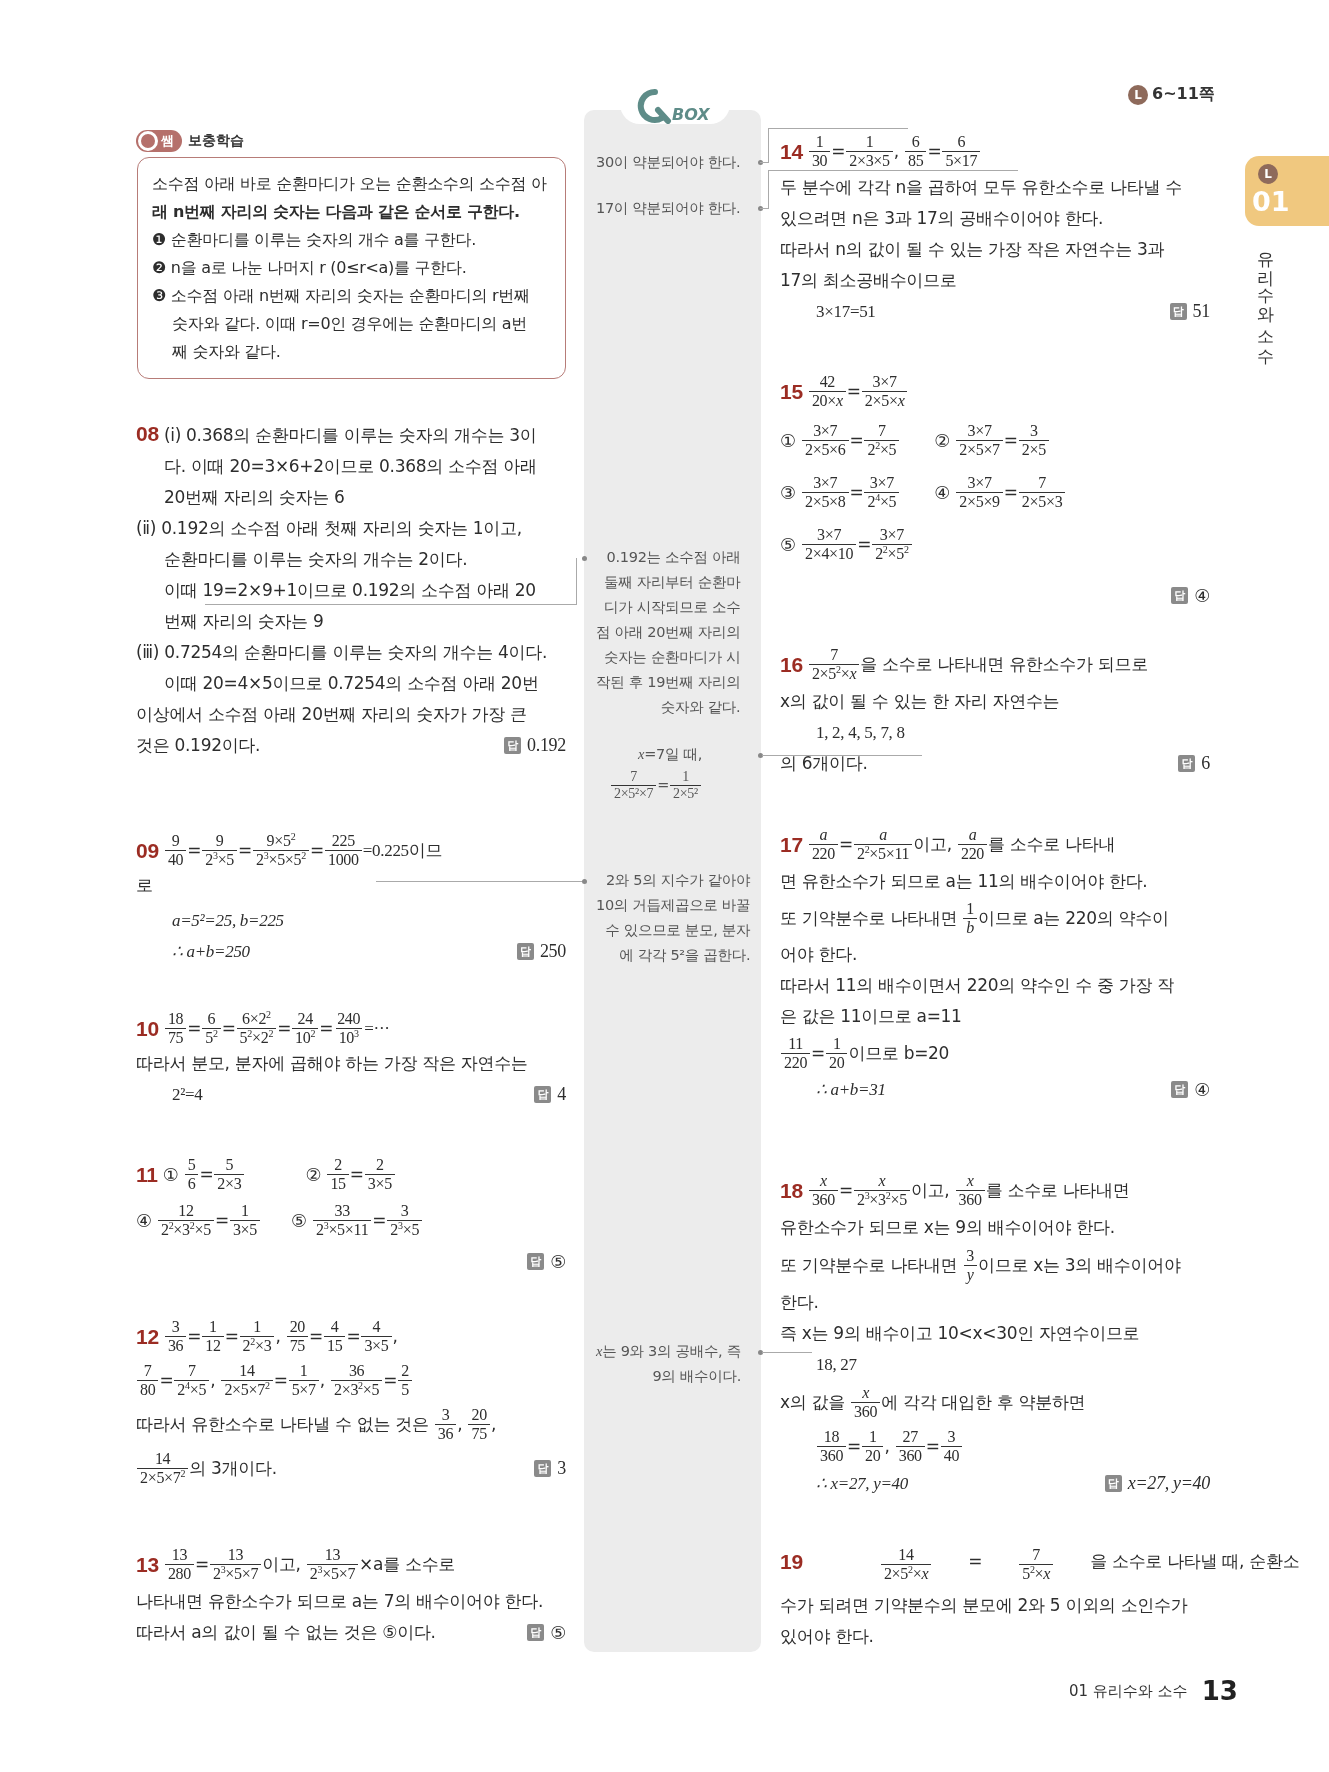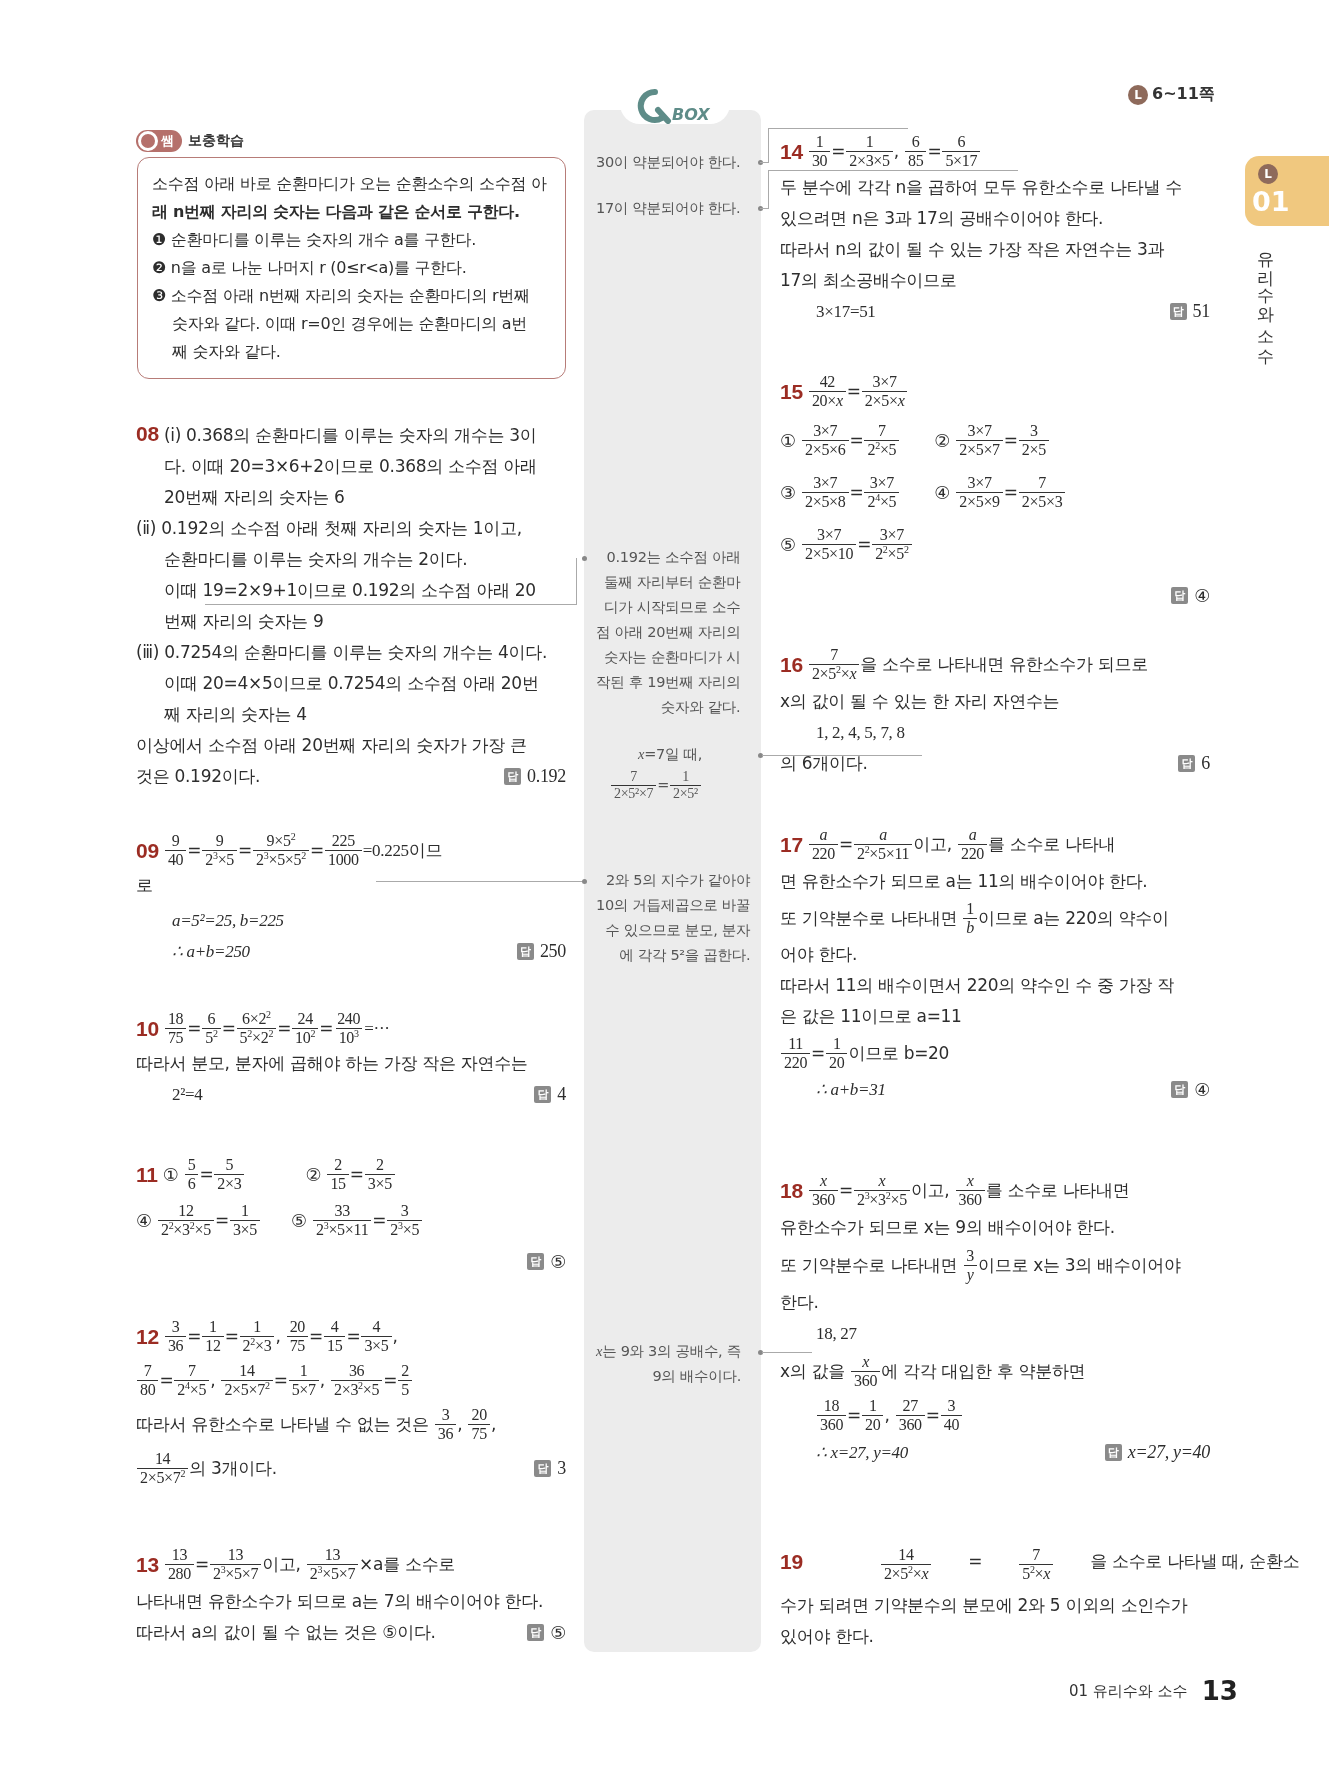--- a/index.html
+++ b/index.html
@@ -121,21 +121,20 @@
 <div class="abs" style="left:136px;top:418px;width:430px;">
   <div class="line"><span class="num">08</span> <span>(ⅰ) 0.368의 순환마디를 이루는 숫자의 개수는 3이</span></div>
   <div class="line" style="padding-left:28px;">다. 이때 20=3×6+2이므로 0.368의 소수점 아래</div>
   <div class="line" style="padding-left:28px;">20번째 자리의 숫자는       6</div>
   <div class="line">(ⅱ) 0.192의 소수점 아래 첫째 자리의 숫자는 1이고,</div>
   <div class="line" style="padding-left:28px;">순환마디를 이루는 숫자의 개수는 2이다.</div>
   <div class="line" style="padding-left:28px;">이때 19=2×9+1이므로 0.192의 소수점 아래 20</div>
   <div class="line" style="padding-left:28px;">번째 자리의 숫자는       9</div>
   <div class="line">(ⅲ) 0.7254의 순환마디를 이루는 숫자의 개수는 4이다.</div>
   <div class="line" style="padding-left:28px;">이때 20=4×5이므로 0.7254의 소수점 아래 20번</div>
-  <div class="line" style="padding-left:28px;">째 자리의 숫자는       4</div>
   <div class="line">이상에서 소수점 아래 20번째 자리의 숫자가 가장 큰</div>
   <div class="line" style="display:flex;justify-content:space-between;">
       <span>것은 0.192이다.</span>
       <span class="ans">
         <span class="ans-icon">답</span>
         <span>0.192</span>
       </span>
     </div>
 </div>
 
@@ -370,21 +369,21 @@
       </span>
     <span class="circ" style="margin-left:34px;">④</span>&nbsp;<span class="frac">
         <span class="n">3×7</span>
         <span class="d">2×5×9</span>
       </span>=<span class="frac">
         <span class="n">7</span>
         <span class="d">2×5×3</span>
       </span></div>
   <div class="line" style="height:52px;display:flex;align-items:center;"><span class="circ">⑤</span>&nbsp;<span class="frac">
         <span class="n">3×7</span>
-        <span class="d">2×5×10</span>
+        <span class="d">2×4×10</span>
       </span>=<span class="frac">
         <span class="n">3×7</span>
         <span class="d">2<sup>2</sup>×5<sup>2</sup></span>
       </span></div>
   <div class="line" style="text-align:right;margin-top:8px;"><span class="ans">
         <span class="ans-icon">답</span>
         <span class="circ">④</span>
       </span></div>
 </div>
 
@@ -452,20 +451,21 @@
       </span><span>이고,</span>&nbsp;<span class="frac">
         <span class="n"><i>x</i></span>
         <span class="d">360</span>
       </span><span>를 소수로 나타내면</span></div>
   <div class="line">유한소수가 되므로 x는 9의 배수이어야 한다.</div>
   <div class="line" style="height:44px;display:flex;align-items:center;"><span>또 기약분수로 나타내면</span>&nbsp;<span class="frac">
         <span class="n">3</span>
         <span class="d"><i>y</i></span>
       </span><span>이므로 x는 3의 배수이어야</span></div>
   <div class="line">한다.</div>
+  <div class="line">즉 x는 9의 배수이고 10&lt;x&lt;30인 자연수이므로</div>
   <div class="line serif" style="padding-left:36px;">18, 27</div>
   <div class="line" style="height:44px;display:flex;align-items:center;"><span>x의 값을</span>&nbsp;<span class="frac">
         <span class="n"><i>x</i></span>
         <span class="d">360</span>
       </span><span>에 각각 대입한 후 약분하면</span></div>
   <div class="line" style="height:44px;display:flex;align-items:center;padding-left:36px;"><span class="frac">
         <span class="n">18</span>
         <span class="d">360</span>
       </span>=<span class="frac">
         <span class="n">1</span>

